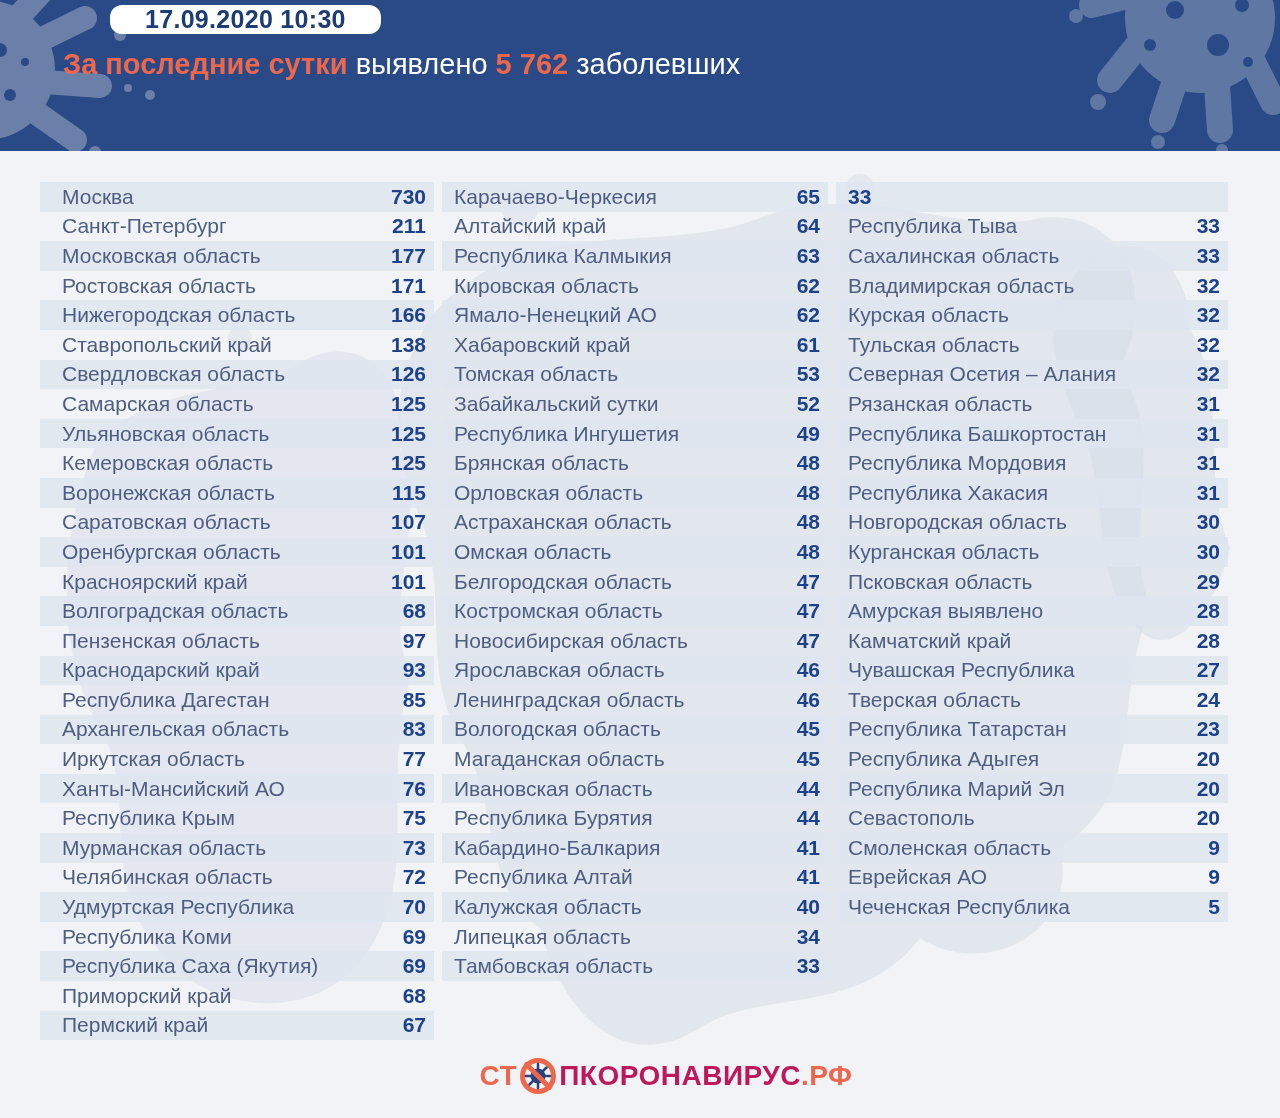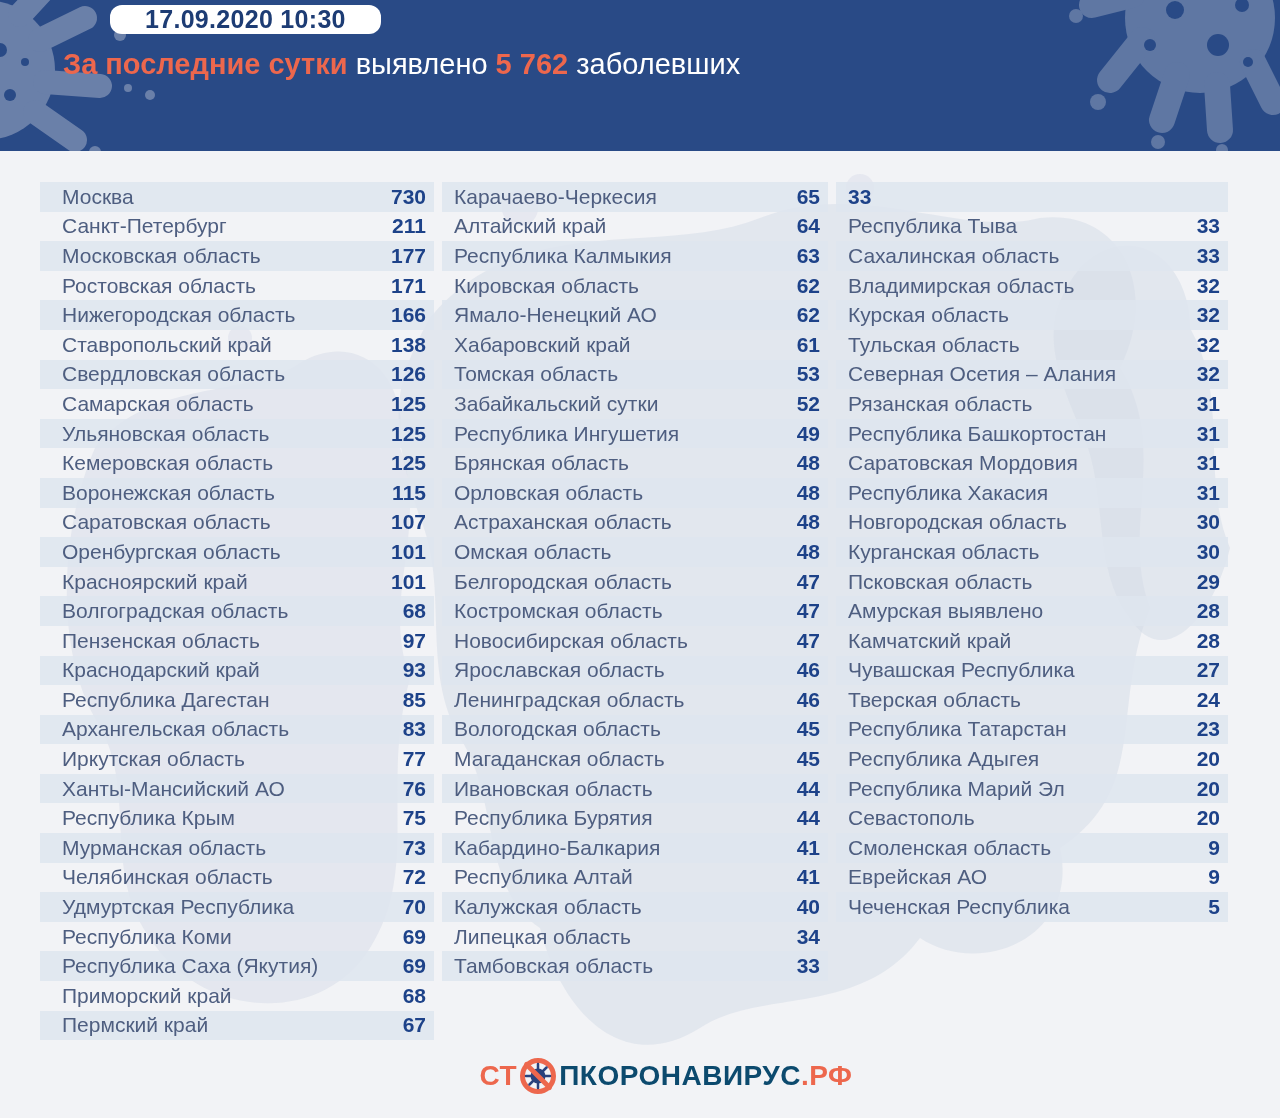--- a/index.html
+++ b/index.html
@@ -26,21 +26,21 @@
   .row{display:flex;justify-content:space-between;align-items:center;padding:0 8px 0 12px;}
   .col:nth-child(1) .row{padding-left:22px;}
   .row:nth-child(odd){background:rgba(222,229,239,0.85);}
   .row .name{font-size:21px;color:#4e5e80;white-space:nowrap;}
   .row .value{font-size:21px;font-weight:800;color:#1d4289;}
 
   
   .footer{position:absolute;left:0;top:1056px;width:1280px;display:flex;justify-content:center;z-index:1;}
   .logo{display:flex;align-items:center;margin-left:52px;font-weight:800;font-size:28px;letter-spacing:.5px;}
   .lg-or{color:#ed674d;}
-  .lg-nv{color:#0c4a6e;}
+  .lg-nv{color:#be185d;}
   .lg-icon{margin:0 1px;}
 </style>
 </head>
 <body>
 
 <div class="page">
 
   <svg class="map" width="1280" height="970" viewBox="0 0 1280 970">
     <g fill="#d6dce8">
       <path opacity="0.5" d="M95,300 C150,230 250,250 300,215 C360,180 410,230 400,300 C430,380 380,450 410,530 C380,640 420,720 370,800 C320,880 200,870 150,790 C100,720 140,640 95,570 C55,500 60,380 95,300 Z"></path>
@@ -373,21 +373,21 @@
         </div>
         <div class="row">
           <span class="name">Рязанская область</span>
           <span class="value">31</span>
         </div>
         <div class="row">
           <span class="name">Республика Башкортостан</span>
           <span class="value">31</span>
         </div>
         <div class="row">
-          <span class="name">Саратовская Мордовия</span>
+          <span class="name">Республика Мордовия</span>
           <span class="value">31</span>
         </div>
         <div class="row">
           <span class="name">Республика Хакасия</span>
           <span class="value">31</span>
         </div>
         <div class="row">
           <span class="name">Новгородская область</span>
           <span class="value">30</span>
         </div>

